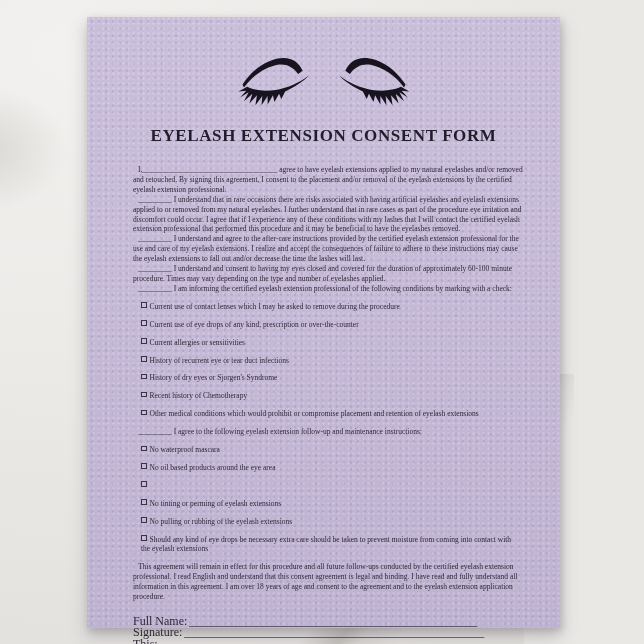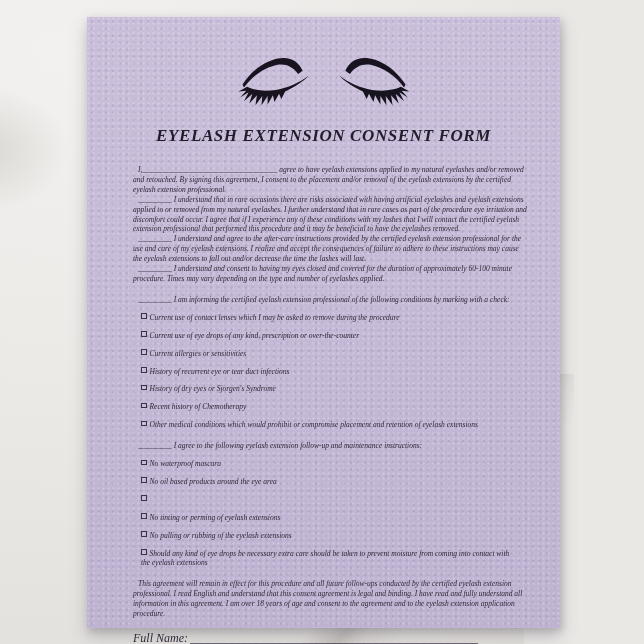--- a/index.html
+++ b/index.html
@@ -6,21 +6,20 @@
   body{
     width:644px;height:644px;overflow:hidden;
     font-family:"Liberation Serif","DejaVu Serif",serif;
     background:#e9e8e5;
   }
   
   .scene{
     position:relative;width:524px;height:644px;
     background:
       radial-gradient(950px 750px at 12% 8%, #f2f1ef 0%, #ebeae7 42%, #e4e2df 78%, #e0ded9 100%);
-    font-style: italic;
   }
   .vein{position:absolute;pointer-events:none;}
   .vein-a{
     right:-50px;bottom:-60px;width:300px;height:330px;
     background:linear-gradient(128deg, transparent 42%, rgba(148,142,135,0.38) 49%, rgba(170,165,157,0.16) 53%, transparent 60%);
   }
   .vein-b{
     right:10px;top:150px;width:150px;height:330px;
     background:linear-gradient(100deg, transparent 38%, rgba(168,163,156,0.22) 50%, transparent 62%);
   }
@@ -48,21 +47,21 @@
     font-size:17px;line-height:20px;font-weight:bold;
     letter-spacing:0.6px;color:#221d2b;
   }
   
   .content{
     padding:0 32px 0 46px;
     font-size:7.5px;line-height:9.9px;color:#2e2838;
   }
   .para{margin:0;text-indent:5px;}
   .intro{margin-top:19px;}
-  .section-gap{margin-top:11px;}
+  .section-gap{}
   .checklist{margin:0;}
   .check-item{margin:8px;}
   .cbox{
     display:inline-block;width:3.5px;height:3.5px;
     border:0.8px solid #3a3346;margin-right:3px;vertical-align:1px;
   }
   .sig-block{margin-top:14px;font-size:12px;line-height:11.4px;color:#2e2838;}
   .sig-label{margin-right:2px;}
 </style>
 </head>

